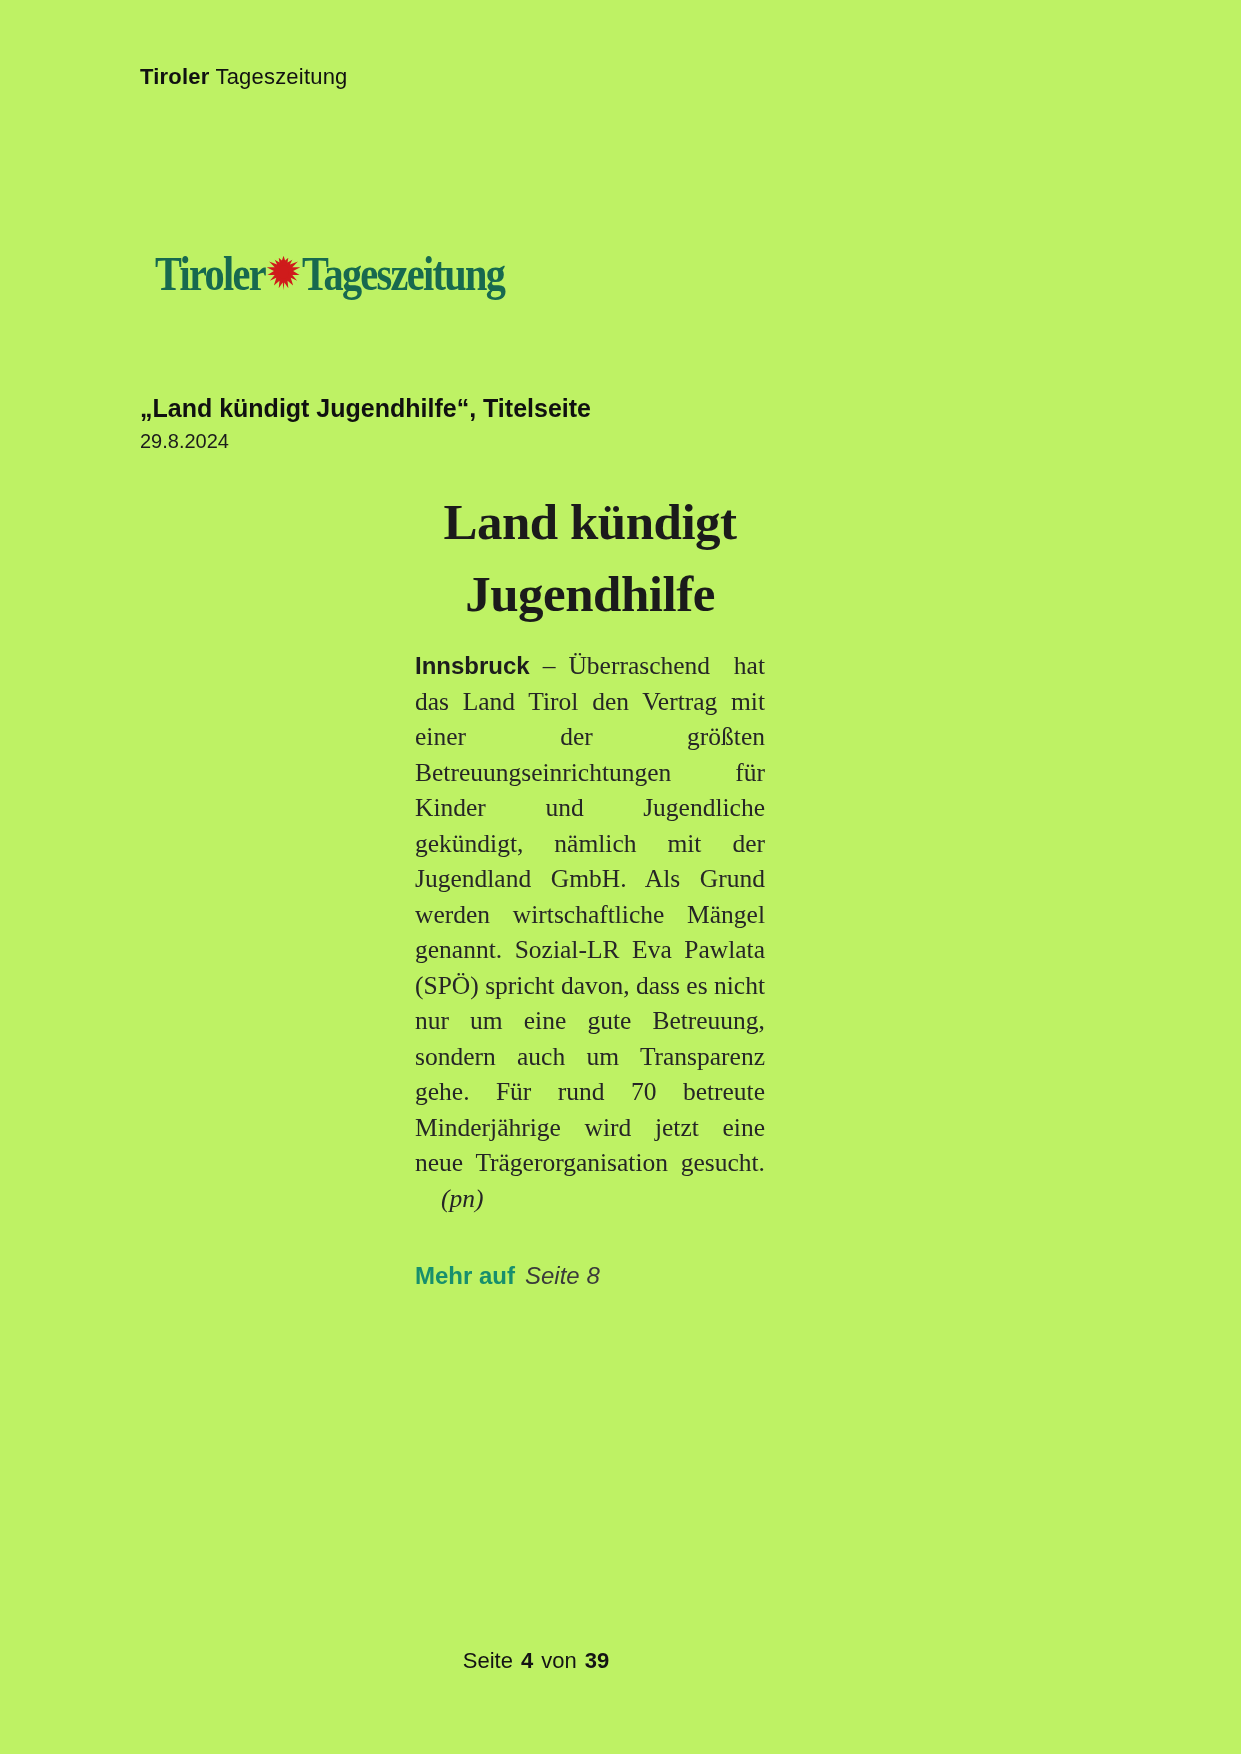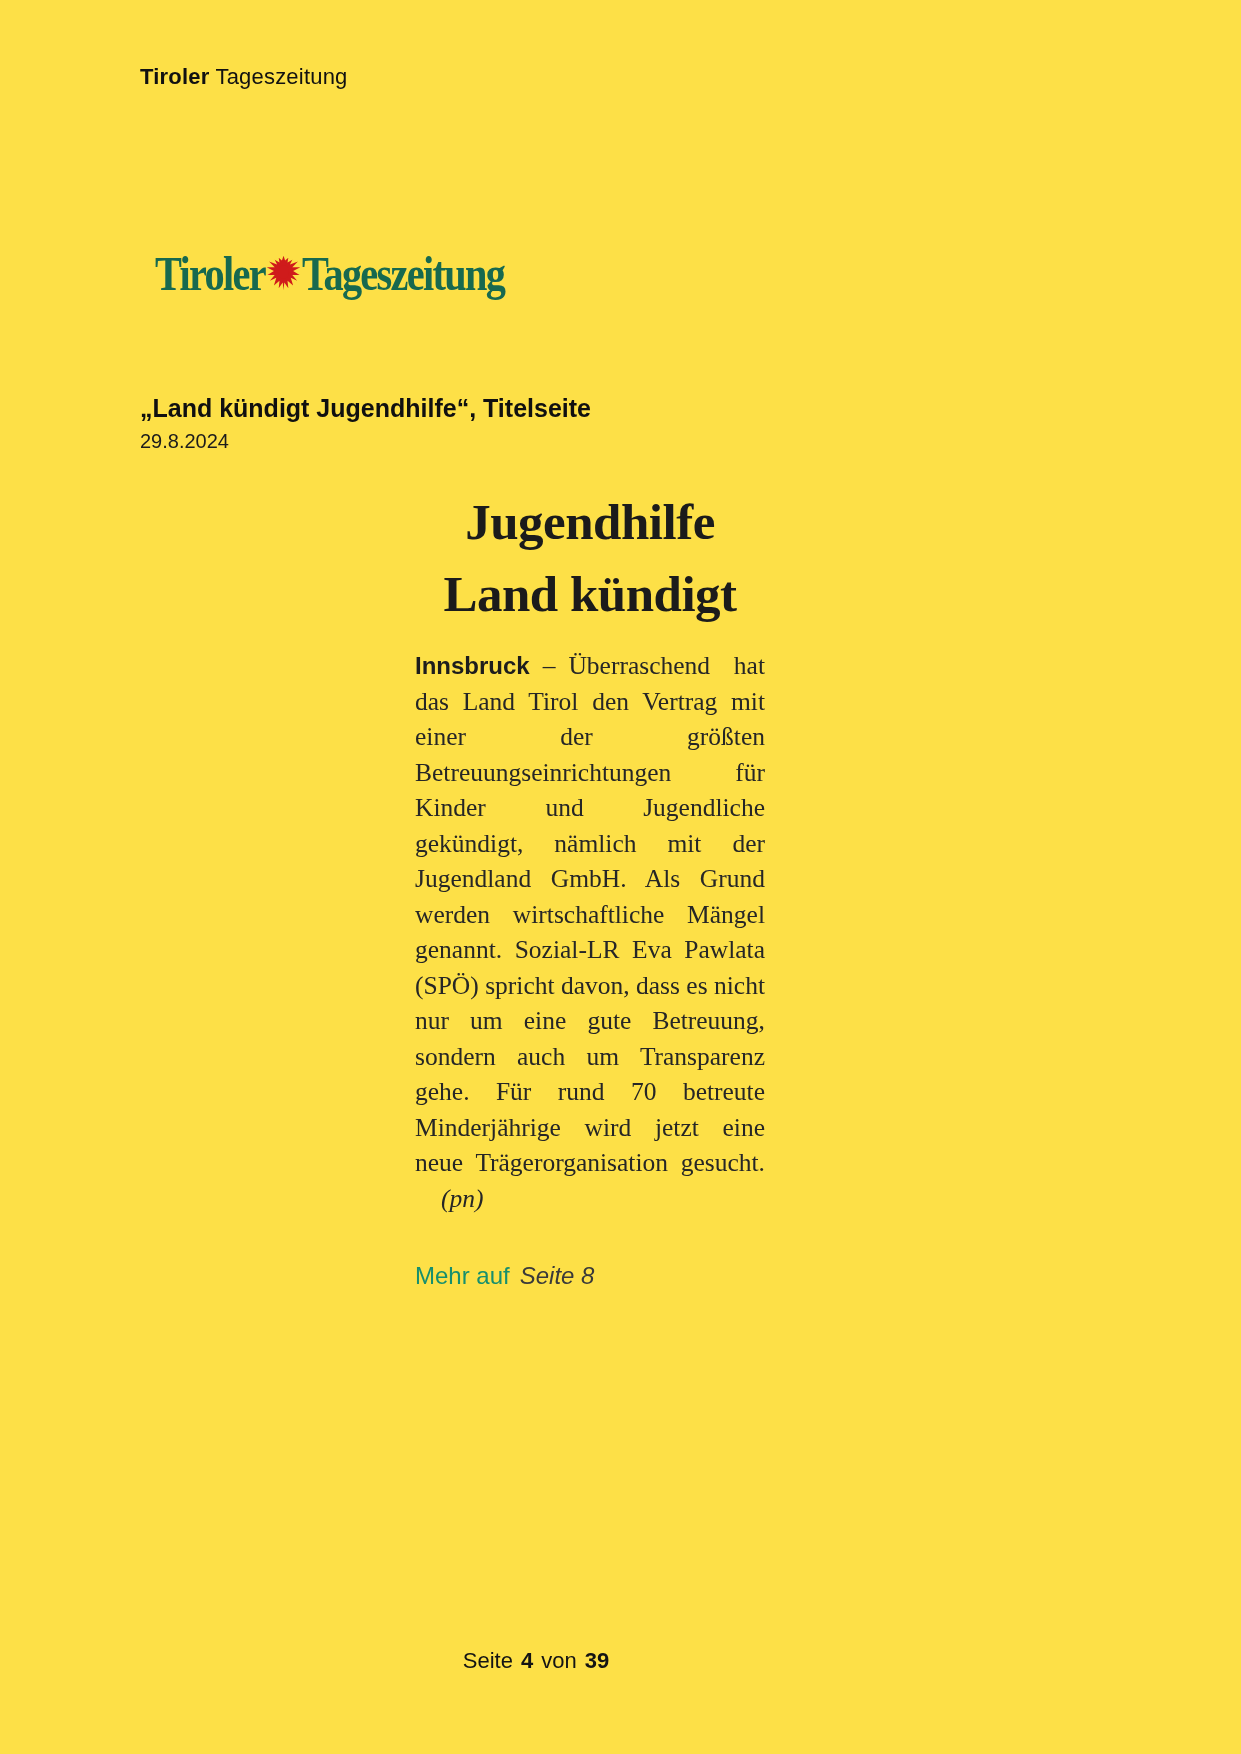--- a/index.html
+++ b/index.html
@@ -4,21 +4,21 @@
 <style>
   html, body { margin: 0; padding: 0; }
   body {
     width: 1241px; height: 1754px;
     background: #ffffff;
     font-family: "Liberation Sans", sans-serif;
     color: #111111;
     position: relative;
     overflow: hidden;
   }
-  .page { position: absolute; inset: 0; background: #fde047; }
+  .page { position: absolute; inset: 0; background: #bef264; }
 
   
   .doc-header {
     position: absolute; left: 140px; top: 64px;
     font-size: 22px; letter-spacing: 0.2px; color: #111;
     white-space: nowrap;
   }
   .doc-header .brand-bold { font-weight: bold; margin-right: 6px; }
 
   
@@ -68,21 +68,21 @@
     margin-right: 13px;
   }
   .body-text .lead-dash { margin-right: 13px; }
   .body-text .byline { font-style: italic; margin-left: 26px; }
 
   .more-line {
     margin-top: 46px; font-size: 24px; white-space: nowrap;
   }
   .more-line .more-label {
     font-family: "Liberation Sans", sans-serif;
-    font-weight: normal; color: #178f6d; margin-right: 10px;
+    font-weight: bold; color: #178f6d; margin-right: 10px;
   }
   .more-line .more-target {
     font-family: "Liberation Sans", sans-serif;
     font-style: italic; color: #3a3a3a;
   }
 
   
   .page-footer {
     position: absolute; left: 0; top: 1648px; width: 1072px;
     text-align: center; font-size: 22px; color: #141414;
@@ -111,22 +111,22 @@
       </svg>
     </span>
     <span class="logo-word">Tageszeitung</span>
   </div>
 
   <div class="clip-title">„Land kündigt Jugendhilfe“, Titelseite</div>
   <div class="clip-date">29.8.2024</div>
 
   <div class="article">
     <div class="headline">
+      <div>Land kündigt</div>
       <div>Jugendhilfe</div>
-      <div>Land kündigt</div>
     </div>
 
     <p class="body-text"><span class="lead-location">Innsbruck</span><span class="lead-dash">–</span><span>Überraschend hat das Land Tirol den Vertrag mit einer der größten Betreuungseinrichtungen für Kinder und Jugendliche gekündigt, nämlich mit der Jugendland GmbH. Als Grund werden wirtschaftliche Mängel genannt. Sozial-LR Eva Pawlata (SPÖ) spricht davon, dass es nicht nur um eine gute Betreuung, sondern auch um Transparenz gehe. Für rund 70 betreute Minderjährige wird jetzt eine neue Trägerorganisation gesucht.</span><em class="byline">(pn)</em></p>
 
     <div class="more-line">
       <span class="more-label">Mehr auf</span><span class="more-target">Seite 8</span>
     </div>
   </div>
 
   <div class="page-footer">

